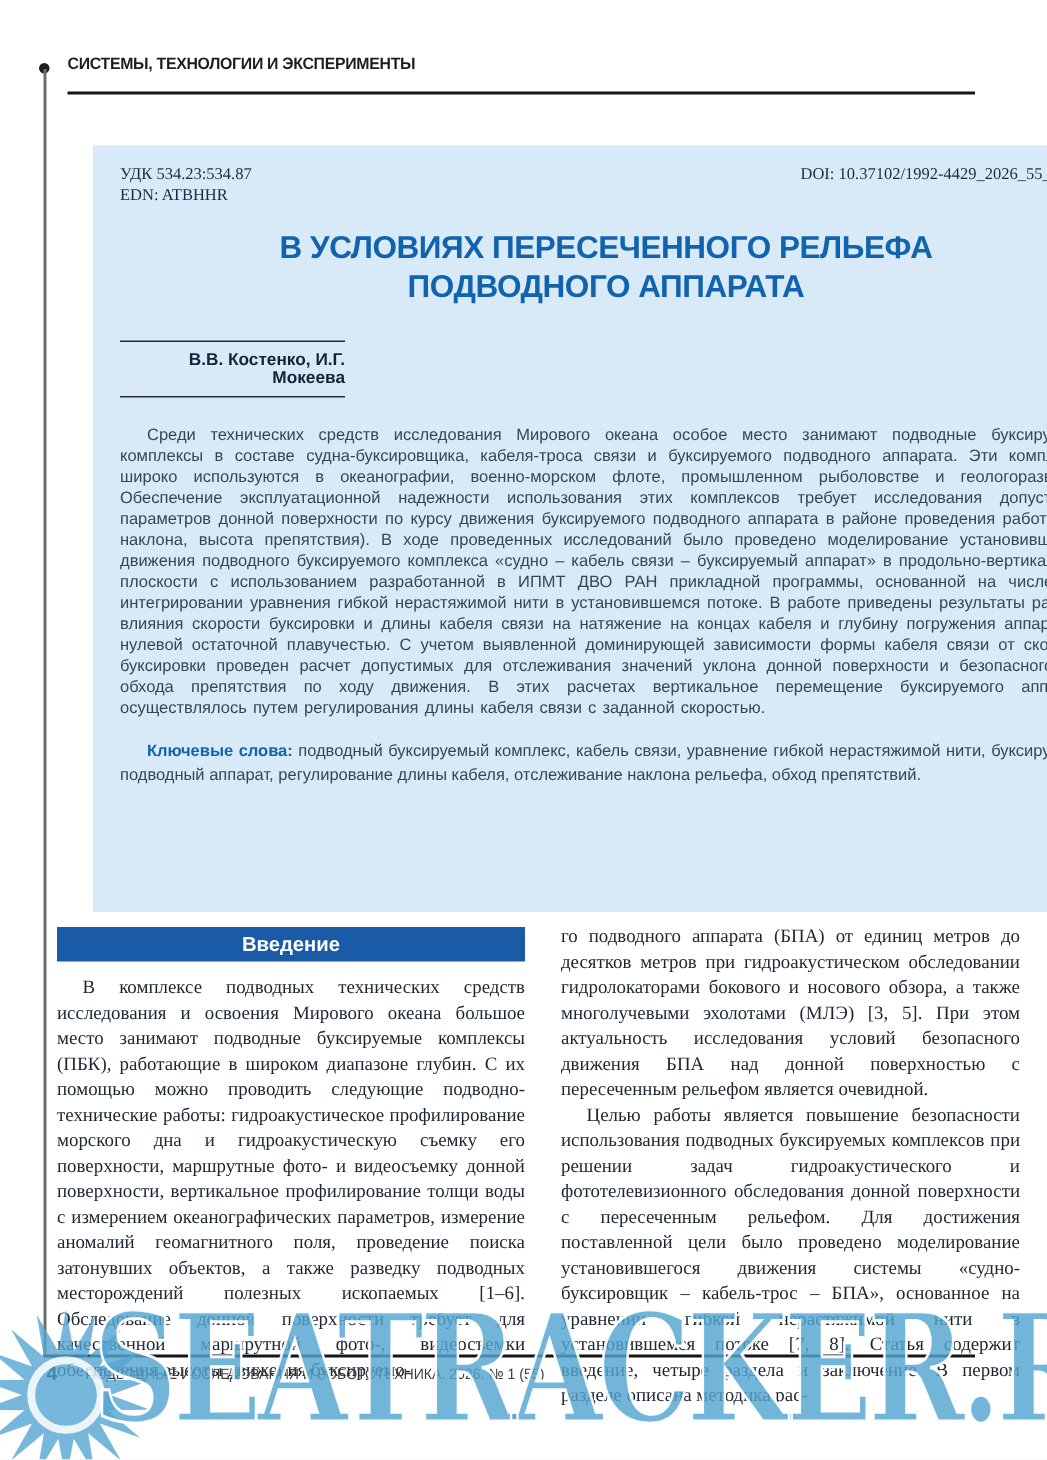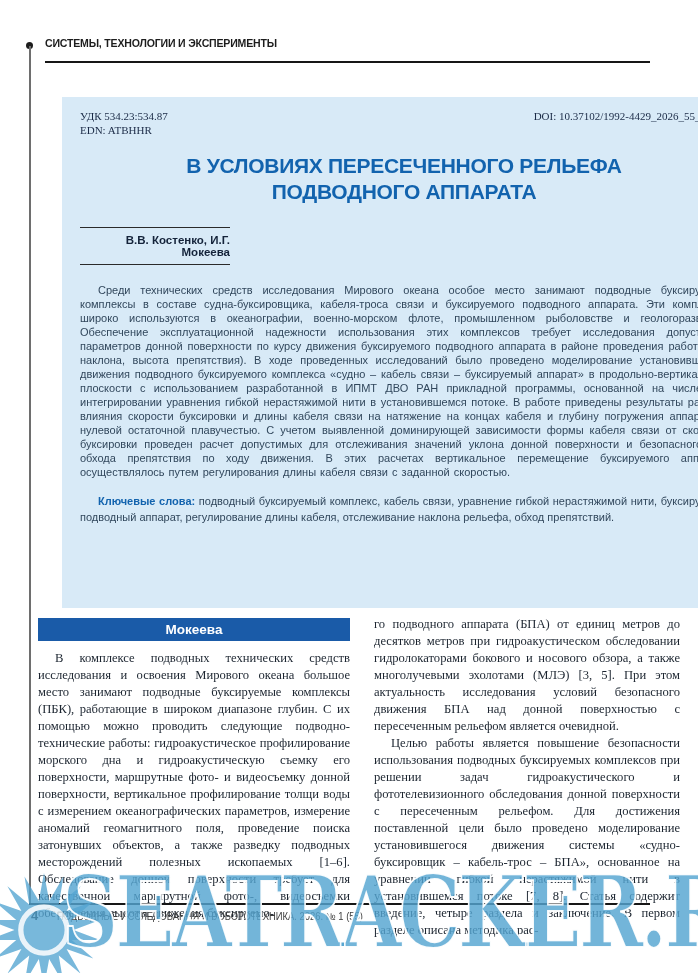--- a/index.html
+++ b/index.html
@@ -167,21 +167,21 @@
       <div class="authors">В.В. Костенко, И.Г. Мокеева</div>
       <div class="authors-rule"></div>
     </div>
 
     <div class="abstract">Среди технических средств исследования Мирового океана особое место занимают подводные буксируемые комплексы в составе судна-буксировщика, кабеля-троса связи и буксируемого подводного аппарата. Эти комплексы широко используются в океанографии, военно-морском флоте, промышленном рыболовстве и геологоразведке. Обеспечение эксплуатационной надежности использования этих комплексов требует исследования допустимых параметров донной поверхности по курсу движения буксируемого подводного аппарата в районе проведения работ (угол наклона, высота препятствия). В ходе проведенных исследований было проведено моделирование установившегося движения подводного буксируемого комплекса «судно – кабель связи – буксируемый аппарат» в продольно-вертикальной плоскости с использованием разработанной в ИПМТ ДВО РАН прикладной программы, основанной на численном интегрировании уравнения гибкой нерастяжимой нити в установившемся потоке. В работе приведены результаты расчета влияния скорости буксировки и длины кабеля связи на натяжение на концах кабеля и глубину погружения аппарата с нулевой остаточной плавучестью. С учетом выявленной доминирующей зависимости формы кабеля связи от скорости буксировки проведен расчет допустимых для отслеживания значений уклона донной поверхности и безопасного для обхода препятствия по ходу движения. В этих расчетах вертикальное перемещение буксируемого аппарата осуществлялось путем регулирования длины кабеля связи с заданной скоростью.</div>
 
     <div class="keywords"><b>Ключевые слова:</b><span> подводный буксируемый комплекс, кабель связи, уравнение гибкой нерастяжимой нити, буксируемый подводный аппарат, регулирование длины кабеля, отслеживание наклона рельефа, обход препятствий.</span></div>
   </div>
 
   <div class="col col-left">
-    <div class="intro-bar">Мокеева</div>
+    <div class="intro-bar">Введение</div>
     <div class="para">В комплексе подводных технических средств исследования и освоения Мирового океана большое место занимают подводные буксируемые комплексы (ПБК), работающие в широком диапазоне глубин. С их помощью можно проводить следующие подводно-технические работы: гидроакустическое профилирование морского дна и гидроакустическую съемку его поверхности, маршрутные фото- и видеосъемку донной поверхности, вертикальное профилирование толщи воды с измерением океанографических параметров, измерение аномалий геомагнитного поля, проведение поиска затонувших объектов, а также разведку подводных месторождений полезных ископаемых [1–6]. Обследование донной поверхности требует для качественной маршрутной фото-, видеосъемки обеспечения высоты движения буксируемо-</div>
   </div>
 
   <div class="col col-right">
     <div class="para no-indent">го подводного аппарата (БПА) от единиц метров до десятков метров при гидроакустическом обследовании гидролокаторами бокового и носового обзора, а также многолучевыми эхолотами (МЛЭ) [3, 5]. При этом актуальность исследования условий безопасного движения БПА над донной поверхностью с пересеченным рельефом является очевидной.</div>
     <div class="para">Целью работы является повышение безопасности использования подводных буксируемых комплексов при решении задач гидроакустического и фототелевизионного обследования донной поверхности с пересеченным рельефом. Для достижения поставленной цели было проведено моделирование установившегося движения системы «судно-буксировщик – кабель-трос – БПА», основанное на уравнении гибкой нерастяжимой нити в установившемся потоке [7, 8]. Статья содержит введение, четыре раздела и заключение. В первом разделе описана методика рас-</div>
   </div>
 
   <div class="footer-rule"></div>
   <div class="footer-page">4</div>

